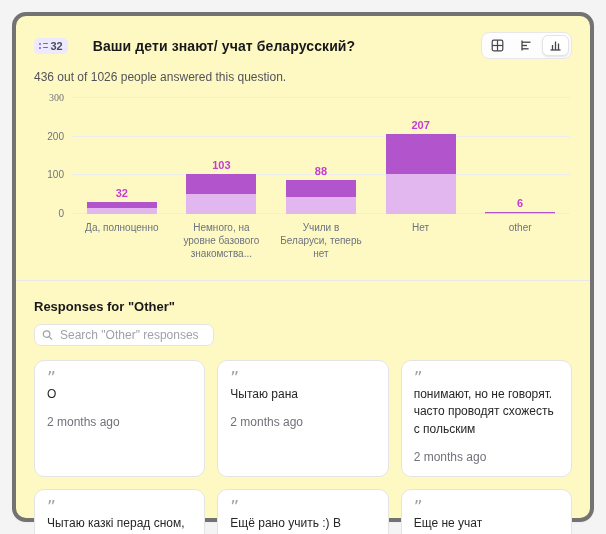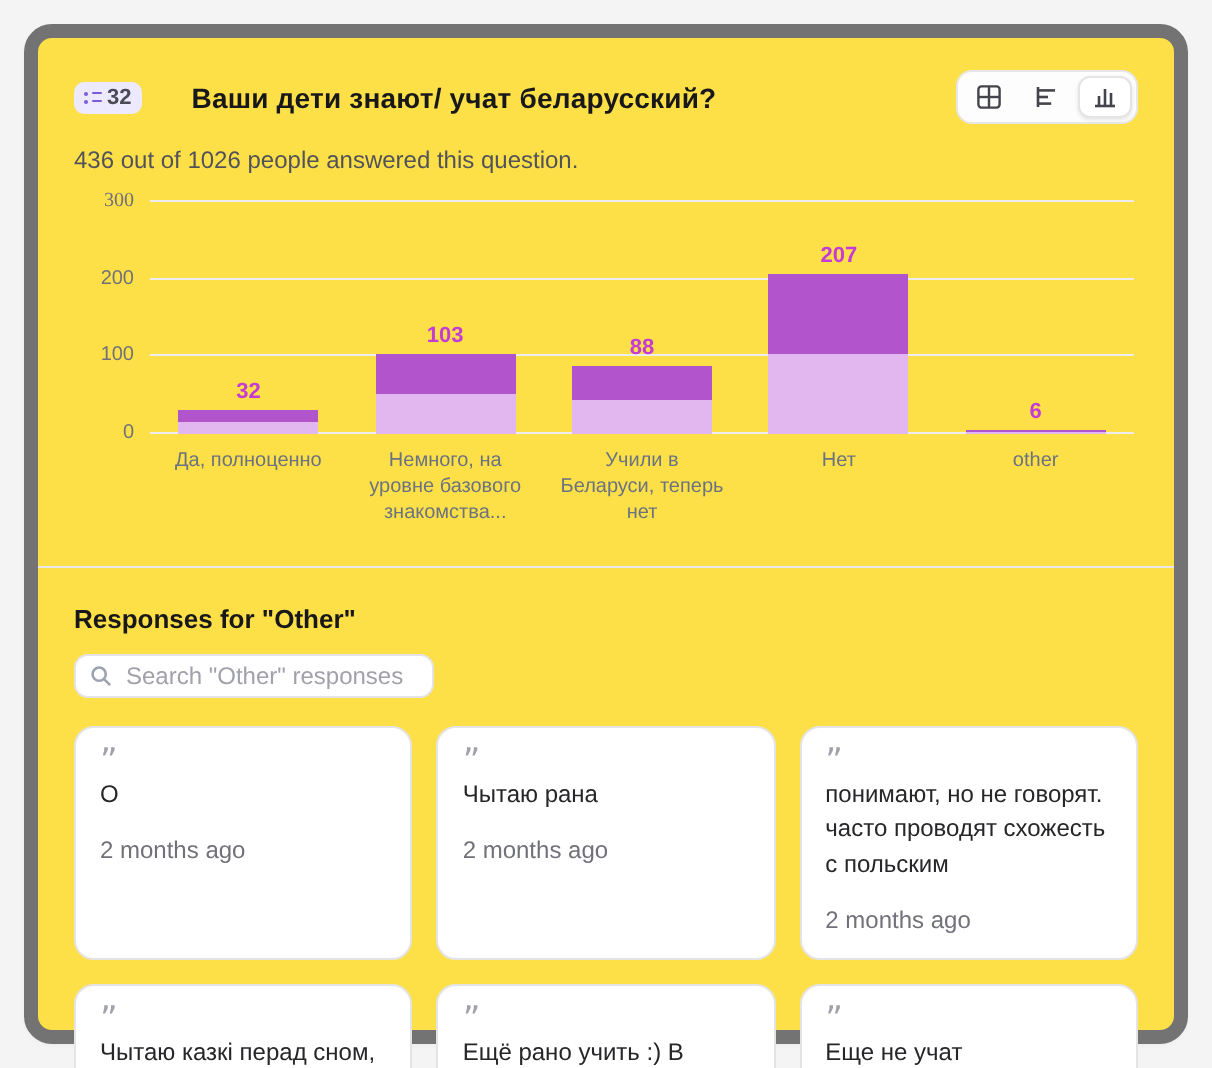--- a/index.html
+++ b/index.html
@@ -4,21 +4,21 @@
 <style>
   * { box-sizing: border-box; margin: 0; padding: 0; }
   html,body { width:606px; height:534px; overflow:hidden; }
   body {
     background:#f4f4f5;
     font-family:"Liberation Sans", sans-serif;
     color:#18181b;
   }
   .panel {
     margin:12px; width:582px; height:510px;
-    background:#fde047; border:7px solid #737373; border-radius:14px;
+    background:#fef9c3; border:4px solid #737373; border-radius:14px;
     padding:16px 18px; box-shadow:0 1px 2px rgba(0,0,0,.03);
   }
   
   .hdr { display:flex; align-items:center; justify-content:space-between; }
   .hdr-left { display:flex; align-items:center; gap:10px; }
   .badge {
     display:inline-flex; align-items:center; gap:3px;
     background:#ede9fe; border-radius:5px; padding:2px 5px;
     font-size:11px; font-weight:600; color:#4b4b57;
   }

